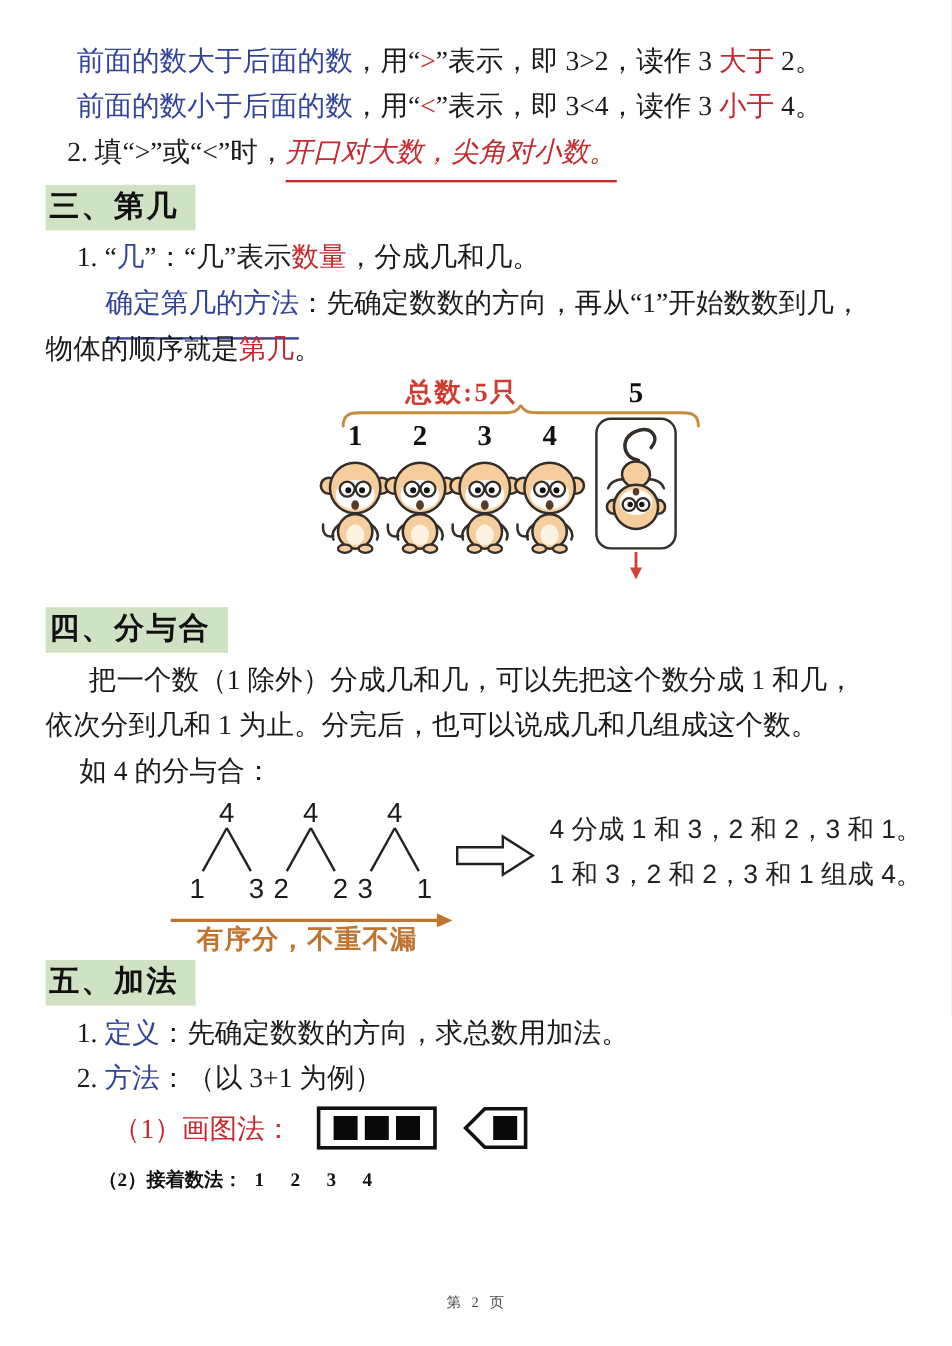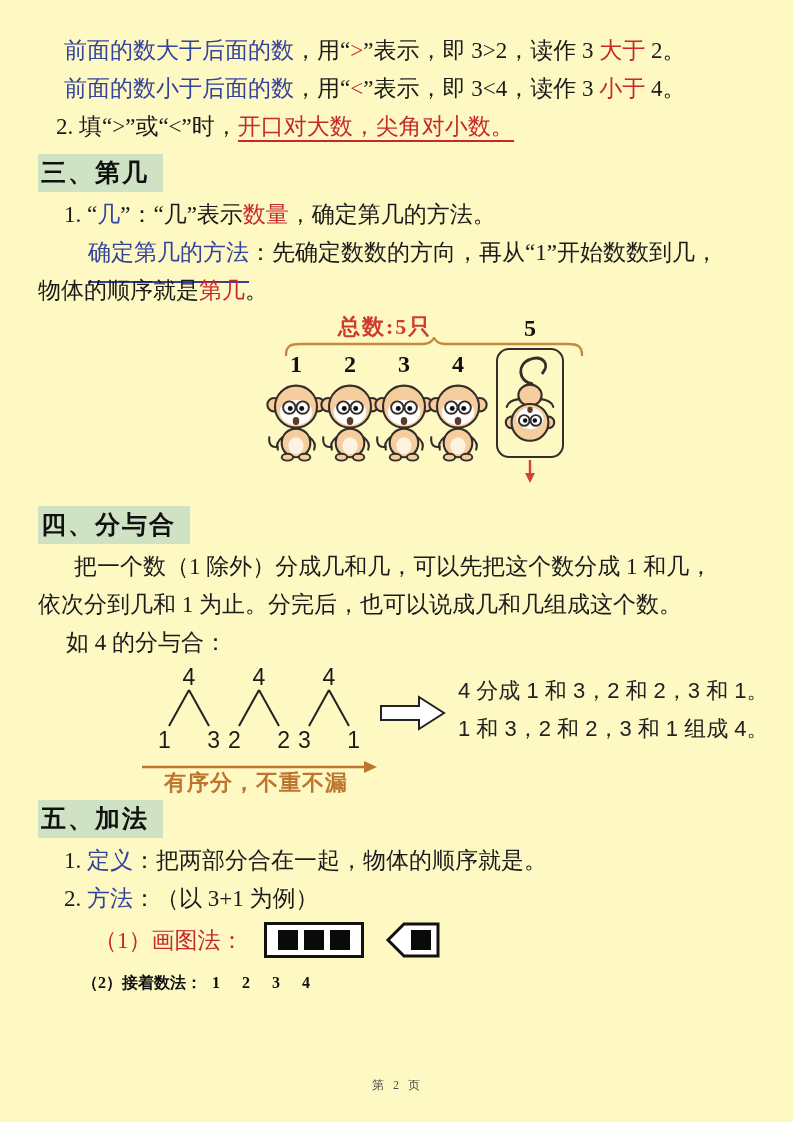--- a/index.html
+++ b/index.html
@@ -1,32 +1,32 @@
 <!DOCTYPE html>
 <html><head>
 <meta charset="utf-8">
 <style>
   * { margin:0; padding:0; box-sizing:border-box; }
   html,body { background:#e8e8e8; }
   body { font-family:"Liberation Serif", serif; }
   .page {
     position:relative; width:793px; height:1122px; margin:0 auto;
-    background:#fef9c3; padding:32px 36px 18px 38px;
+    background:#ffffff; padding:32px 36px 18px 38px;
     display:flex; flex-direction:column; overflow:hidden;
     color:#1b1b1b;
   }
   .tline { font-size:23px; line-height:38px; white-space:nowrap; }
   .ind1 { padding-left:26px; }
   .ind0 { padding-left:18px; }
   .ind2 { padding-left:50px; }
   .ind3 { padding-left:28px; }
   .blue  { color:#33439b; }
   .red   { color:#c5282f; }
   .blue-u { color:#33439b; border-bottom:2px solid #33439b; padding-bottom:16px; }
-  .red-u  { color:#c5282f; border-bottom:2px solid #c5282f; padding-bottom:1px; }
+  .red-u  { color:#c5282f; border-bottom:2px solid #c5282f; padding-bottom:11px;font-style:italic; }
   .h-sec { margin:8px 0 4px 0; }
   .h-sec .hl {
     display:inline-block; background:#cfe3c4; color:#111;
     font-weight:bold; font-size:25px; line-height:36px;
     padding:1px 14px 1px 3px; letter-spacing:2px;
   }
   
   .fig-monkeys { position:relative; height:186px; margin-top:2px; flex:none; }
   .fm-label { position:absolute; top:0; left:300px; width:220px; text-align:left;
               font-size:22px; font-weight:bold; color:#cf3b2f; letter-spacing:2px; }
@@ -111,21 +111,21 @@
 <div class="page">
 
   <div class="tline ind1"><span class="blue">前面的数大于后面的数</span><span>，用“</span><span class="red">&gt;</span><span>”表示，即 3&gt;2，读作 3 </span><span class="red">大于</span><span> 2。</span></div>
 
   <div class="tline ind1"><span class="blue">前面的数小于后面的数</span><span>，用“</span><span class="red">&lt;</span><span>”表示，即 3&lt;4，读作 3 </span><span class="red">小于</span><span> 4。</span></div>
 
   <div class="tline ind0"><span>2. 填“&gt;”或“&lt;”时，</span><span class="red-u">开口对大数，尖角对小数。</span></div>
 
   <div class="h-sec"><span class="hl">三、第几</span></div>
 
-  <div class="tline ind1"><span>1. “</span><span class="blue">几</span><span>”：“几”表示</span><span class="red">数量</span><span>，确定第几的方法。</span></div>
+  <div class="tline ind1"><span>1. “</span><span class="blue">几</span><span>”：“几”表示</span><span class="red">数量</span><span>，分成几和几。</span></div>
 
 
   <div class="tline ind2"><span class="blue-u">确定第几的方法</span><span>：先确定数数的方向，再从“1”开始数数到几，</span></div>
   <div class="tline"><span>物体的顺序就是</span><span class="red">第几</span><span>。</span></div>
 
   <div class="fig-monkeys">
     <div class="fm-label">总数:5只</div>
     <span class="fm-brace">
       <svg width="300" height="20" viewBox="0 0 300 20">
         <path d="M2,18 C2,8 8,7 16,7 L136,7 C144,7 147,6 150,1 C153,6 156,7 164,7 L284,7 C292,7 298,8 298,18" fill="none" stroke="#c5893f" stroke-width="2.4" stroke-linecap="round"></path>
@@ -219,21 +219,21 @@
         <polygon points="1,12 39,12 39,3 64,19 39,35 39,26 1,26" fill="#fff" stroke="#222" stroke-width="2"></polygon>
       </svg>
     </span>
     <div class="fs-res fs-res1">4 分成 1 和 3，2 和 2，3 和 1。</div>
     <div class="fs-res fs-res2">1 和 3，2 和 2，3 和 1 组成 4。</div>
   </div>
 
 
   <div class="h-sec"><span class="hl">五、加法</span></div>
 
-  <div class="tline ind1"><span>1. </span><span class="blue">定义</span><span>：把两部分合在一起，物体的顺序就是。</span></div>
+  <div class="tline ind1"><span>1. </span><span class="blue">定义</span><span>：先确定数数的方向，求总数用加法。</span></div>
 
   <div class="tline ind1"><span>2. </span><span class="blue">方法</span><span>：（以 3+1 为例）</span></div>
 
   <div class="add-sub" style="padding-left:56px">
     <span class="lbl">（1）画图法：</span>
     <span class="pf-box">
       <span class="sq"></span>
       <span class="sq"></span>
       <span class="sq"></span>
     </span>

